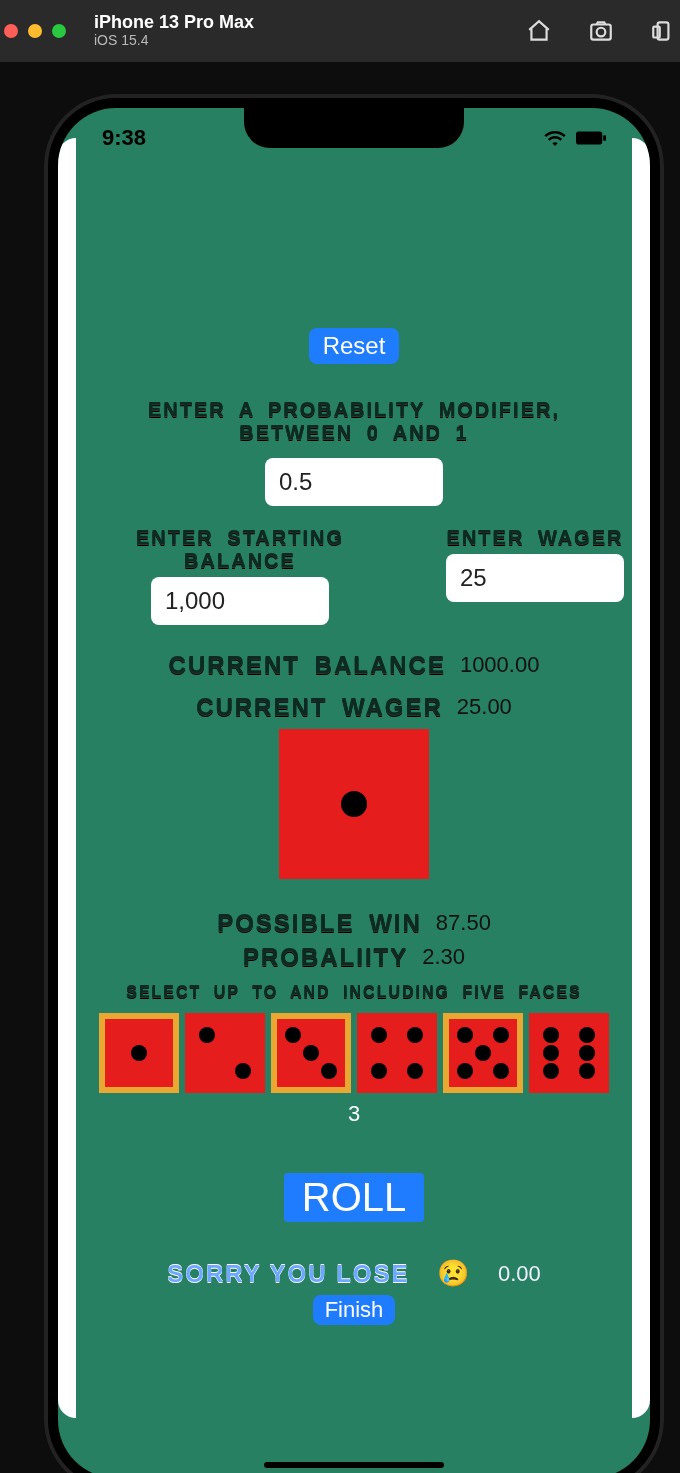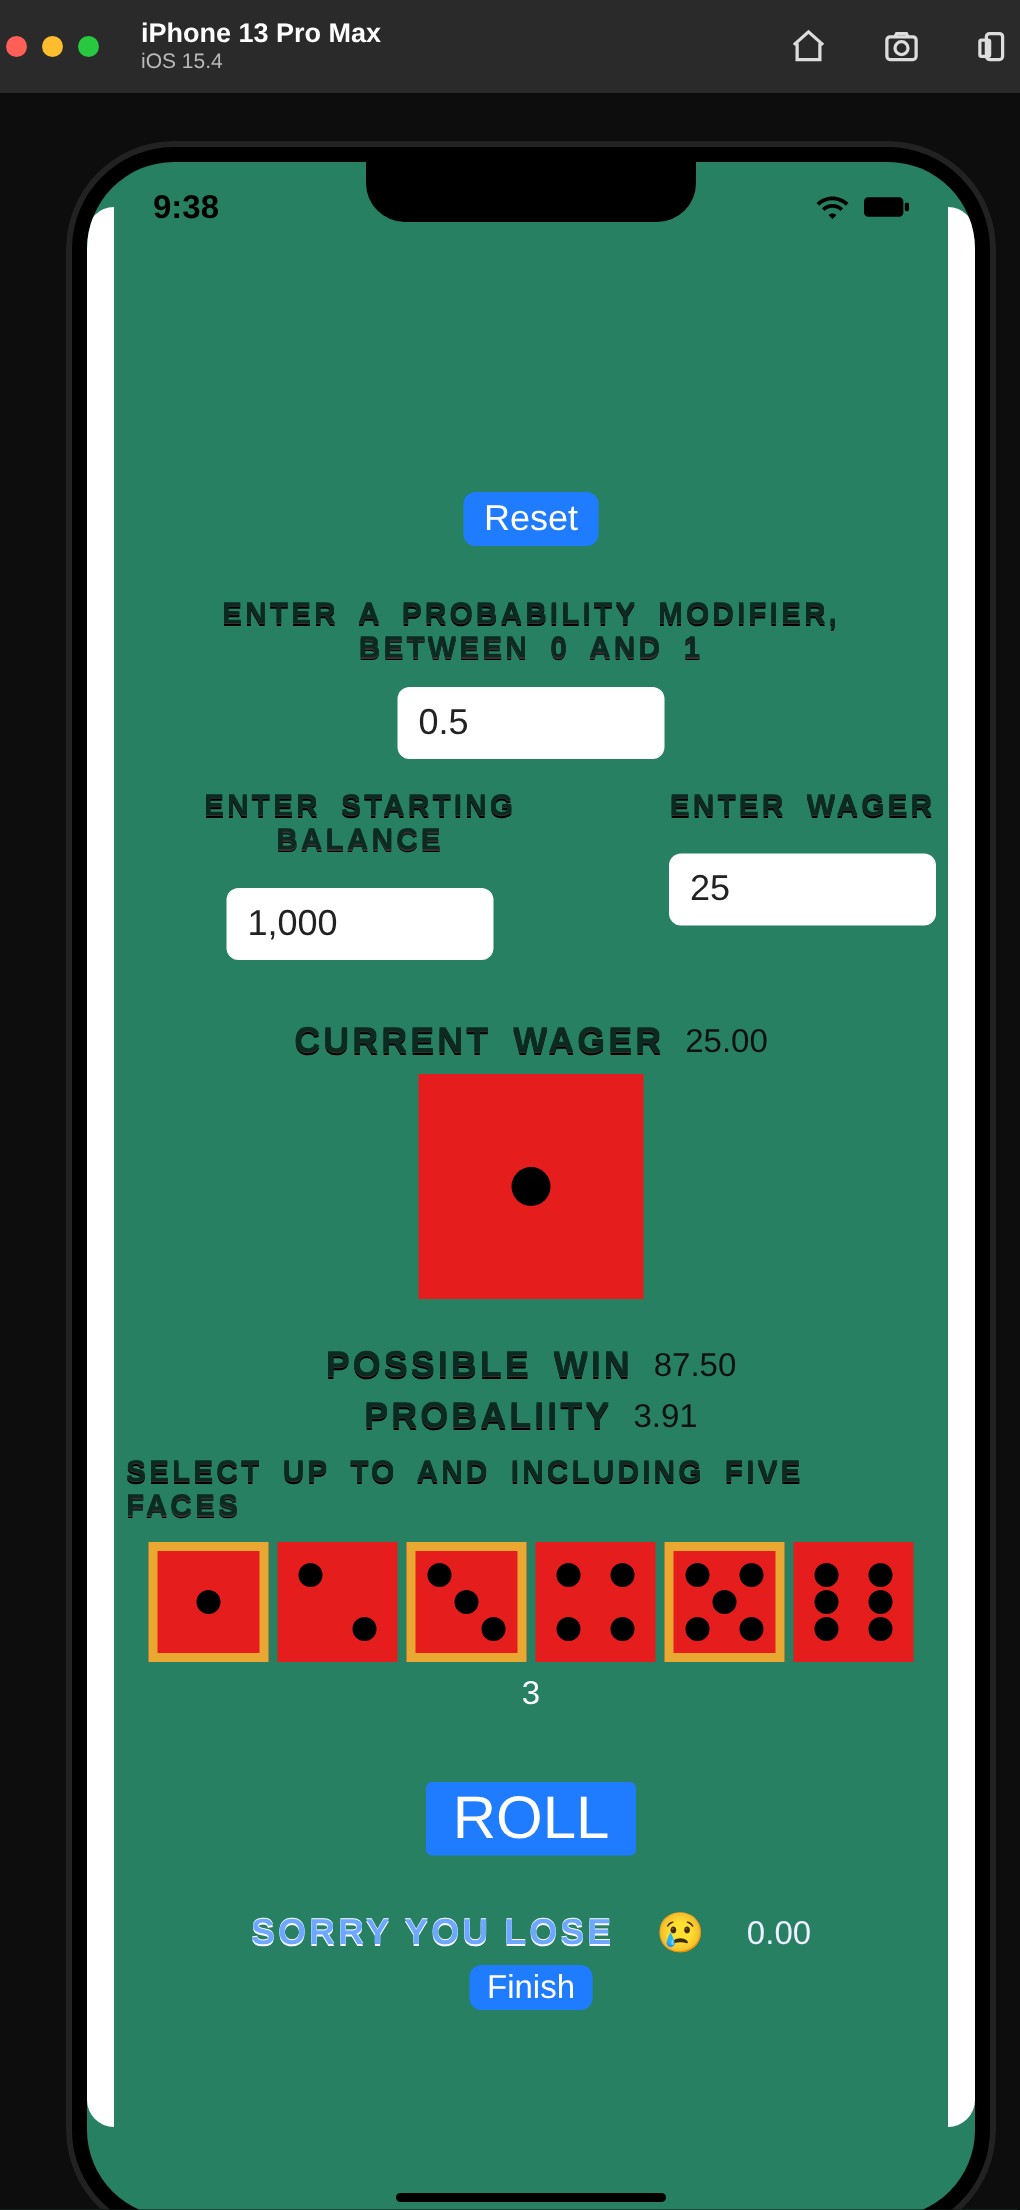--- a/index.html
+++ b/index.html
@@ -36,21 +36,21 @@
   .gap-big{height:150px;}
   .gap-med{height:34px;}
 
   
   .western{font-family:"Impact","Arial Black",sans-serif;font-weight:900;letter-spacing:2px;text-transform:uppercase;color:#0a2a22;text-shadow:0 1px 0 #333,0 2px 0 #000;word-spacing:6px;}
   .w-sm{font-size:20px;}
   .w-md{font-size:24px;}
   .w-lg{font-size:20px;}
   .center{text-align:center;}
   .row{display:flex;gap:50px;align-items:flex-start;justify-content:center;width:100%;}
-  .col{display:flex;flex-direction:column;align-items:center;gap:20px;}
+  .col{display:flex;flex-direction:column;align-items:center;gap:5px;}
 
   input.field{background:#fff;border:none;border-radius:8px;font-size:24px;padding:10px 14px;width:150px;color:#222;}
 
   .statline{display:flex;gap:14px;align-items:center;justify-content:center;}
   .statline .val{font-family:Arial,sans-serif;font-size:22px;color:#111;}
 
   .big-die{width:150px;height:150px;background:#e51d1d;margin:8px auto 30px;display:grid;place-items:center;}
   .pip{width:26px;height:26px;background:#000;border-radius:50%;}
 
   .picker{display:flex;gap:6px;justify-content:center;margin-top:12px;}
@@ -141,42 +141,46 @@
             <input class="field" value="1,000" style="">
           </div>
           <div class="col">
             <div class="western w-sm center">ENTER WAGER</div>
             <input class="field" value="25" style="">
           </div>
         </div>
 
         <div style="height:26px"></div>
 
+        <div class="statline">
+          <span class="western w-md">CURRENT BALANCE</span>
+          <span class="val">1000.00</span>
+        </div>
         <div style="height:14px"></div>
         <div class="statline">
           <span class="western w-md">CURRENT WAGER</span>
           <span class="val">25.00</span>
         </div>
 
         <div class="big-die">
           <div class="pip"></div>
         </div>
 
         <div class="statline">
           <span class="western w-md">POSSIBLE WIN</span>
           <span class="val">87.50</span>
         </div>
         <div style="height:6px"></div>
         <div class="statline">
           <span class="western w-md">PROBALIITY</span>
-          <span class="val">3.91</span>
+          <span class="val">2.30</span>
         </div>
 
         <div style="height:12px"></div>
-        <div class="western" style="font-size:20px">SELECT UP TO AND INCLUDING FIVE FACES</div>
+        <div class="western" style="font-size:16px">SELECT UP TO AND INCLUDING FIVE FACES</div>
 
         <div class="picker">
           <div class="mini-die sel">
             <div class="p cc"></div>
           </div>
           <div class="mini-die">
             <div class="p tl"></div>
               <div class="p br"></div>
           </div>
           <div class="mini-die sel">

